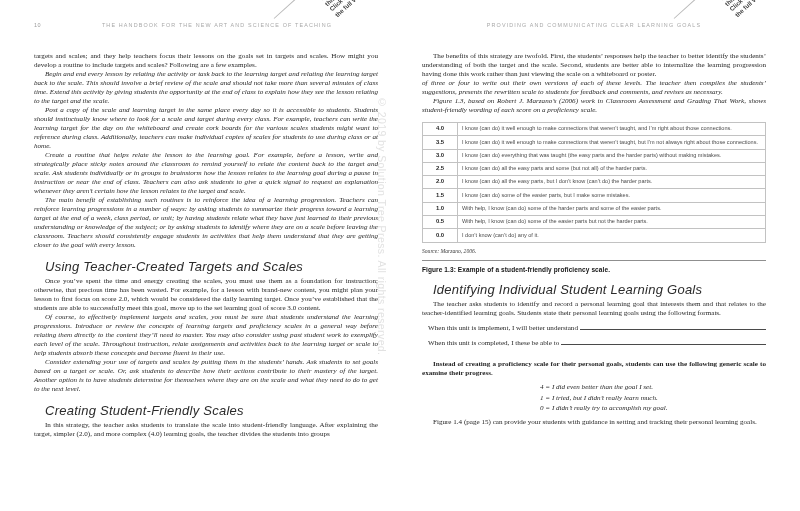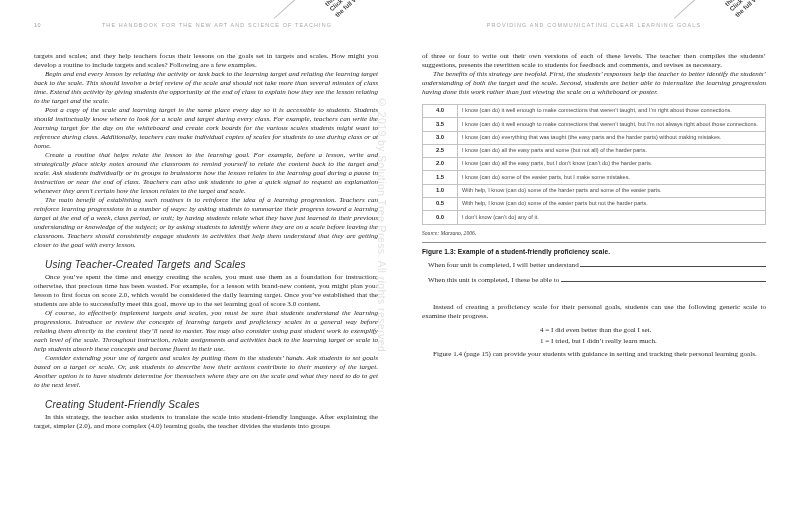--- a/index.html
+++ b/index.html
@@ -68,21 +68,21 @@
     hyphens: auto;
   }
   p.body.noindent { text-indent: 0; }
   p.body + p.body { margin-top: 0; font-style: italic; }
 
   h3.subhead {
     margin: 9px 0 3px 11px;
     font-family: "Liberation Sans", sans-serif;
     font-style: italic;
     font-weight: 400;
-    font-size: 10px;
+    font-size: 13px;
     letter-spacing: 0.25px;
     color: #2b2b2b;
   }
 
   
   .fig-block { margin-top: 7px; }
   table.scale {
     width: 100%;
     border-collapse: collapse;
     table-layout: fixed;
@@ -141,20 +141,21 @@
     vertical-align: baseline;
   }
   .rule-a { width: 205px; }
   .rule-b { width: 228px; }
 
   
   ul.genscale {
     list-style: none;
     margin: 4px 0 4px 0;
     padding: 0 0 0 118px;
+    font-style: italic;
   }
   ul.genscale li {
     font-size: 7.1px;
     line-height: 10.4px;
     color: #262626;
     white-space: nowrap;
   }
 
   
   .vwatermark {
@@ -248,22 +249,23 @@
       </div>
     </div>
   </div>
 
   <div class="page page-right">
 
     <div class="runhead runhead-right">
       <span class="runhead-title">Providing and Communicating Clear Learning Goals</span>
     </div>
 
+    <p class="body">The benefits of this strategy are twofold. First, the students’ responses help the teacher to better identify the students’ understanding of both the target and the scale. Second, students are better able to internalize the learning progression having done this work rather than just viewing the scale on a whiteboard or poster.</p>
     <p class="body noindent">of three or four to write out their own versions of each of these levels. The teacher then compiles the students’ suggestions, presents the rewritten scale to students for feedback and comments, and revises as necessary.</p>
-    <p class="body">The benefits of this strategy are twofold. First, the students’ responses help the teacher to better identify the students’ understanding of both the target and the scale. Second, students are better able to internalize the learning progression having done this work rather than just viewing the scale on a whiteboard or poster.</p>
+    <p class="body">Figure 1.3, based on Robert J. Marzano’s (2006) work in Classroom Assessment and Grading That Work, shows student-friendly wording of each score on a proficiency scale.</p>
 
     <div class="fig-block">
       <table class="scale">
         <tbody>
           <tr>
             <td class="score">4.0</td>
             <td class="desc">I know (can do) it well enough to make connections that weren’t taught, and I’m right about those connections.</td>
           </tr>
           <tr>
             <td class="score">3.5</td>
@@ -298,30 +300,33 @@
             <td class="desc">I don’t know (can’t do) any of it.</td>
           </tr>
         </tbody>
       </table>
 
       <p class="source">Source: Marzano, 2006.</p>
       <div class="fig-rule"></div>
       <p class="fig-caption">Figure 1.3: Example of a student-friendly proficiency scale.</p>
     </div>
 
-
-
-    <p class="prompt"><span>When four unit is completed, I will better understand</span> <span class="blank-rule rule-a"></span>.</p>
+    <h3 class="subhead">Identifying Individual Student Learning Goals</h3>
+
+    <p class="body">The teacher asks students to identify and record a personal learning goal that interests them and that relates to the teacher-identified learning goals. Students state their personal learning goals using the following formats.</p>
+
+    <p class="prompt"><span>When this unit is implement, I will better understand</span> <span class="blank-rule rule-a"></span>.</p>
     <p class="prompt"><span>When this unit is completed, I these be able to</span> <span class="blank-rule rule-b"></span>.</p>
 
-    <p class="body" style="margin-top:18px;">Instead of creating a proficiency scale for their personal goals, students can use the following generic scale to examine their progress.</p>
+    <p class="body" style="margin-top:12px;font-weight:bold;">Instead of creating a proficiency scale for their personal goals, students can use the following generic scale to examine their progress.</p>
 
     <ul class="genscale">
       <li>4 = I did even better than the goal I set.</li>
       <li>1 = I tried, but I didn’t really learn much.</li>
+      <li>0 = I didn’t really try to accomplish my goal.</li>
     </ul>
 
     <p class="body">Figure 1.4 (page 15) can provide your students with guidance in setting and tracking their personal learning goals.</p>
 
     <div class="corner-banner">
       <div class="banner-line"></div>
       <div class="banner-text">
         <span>Please enjoy</span>
         <span>this free preview.</span>
         <span>Click here to purchase</span>

